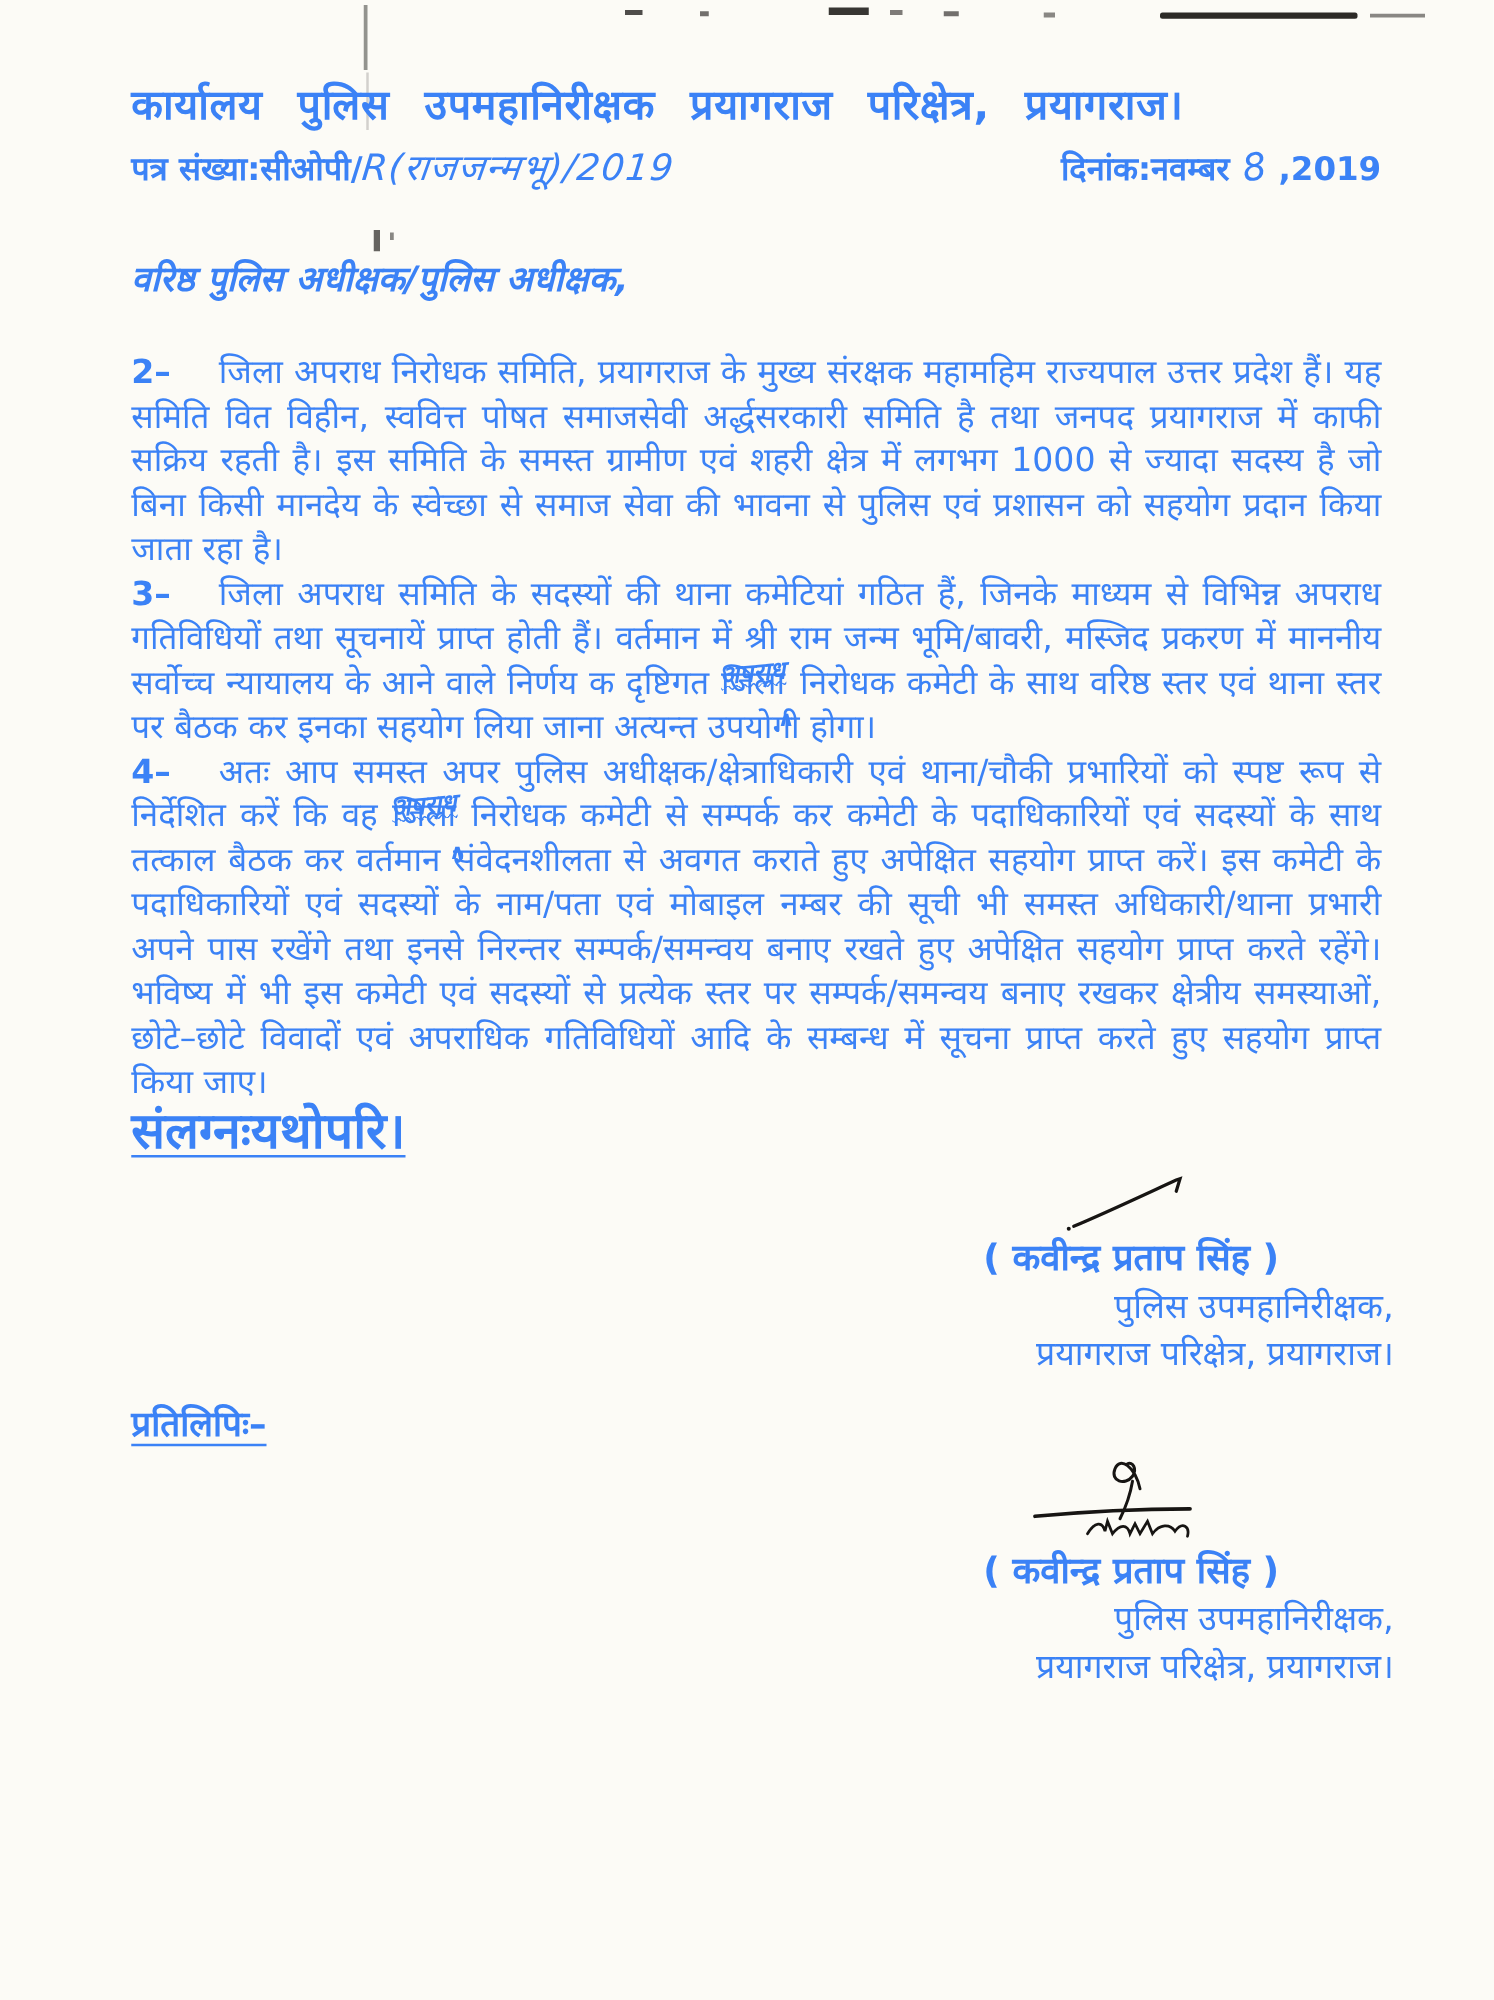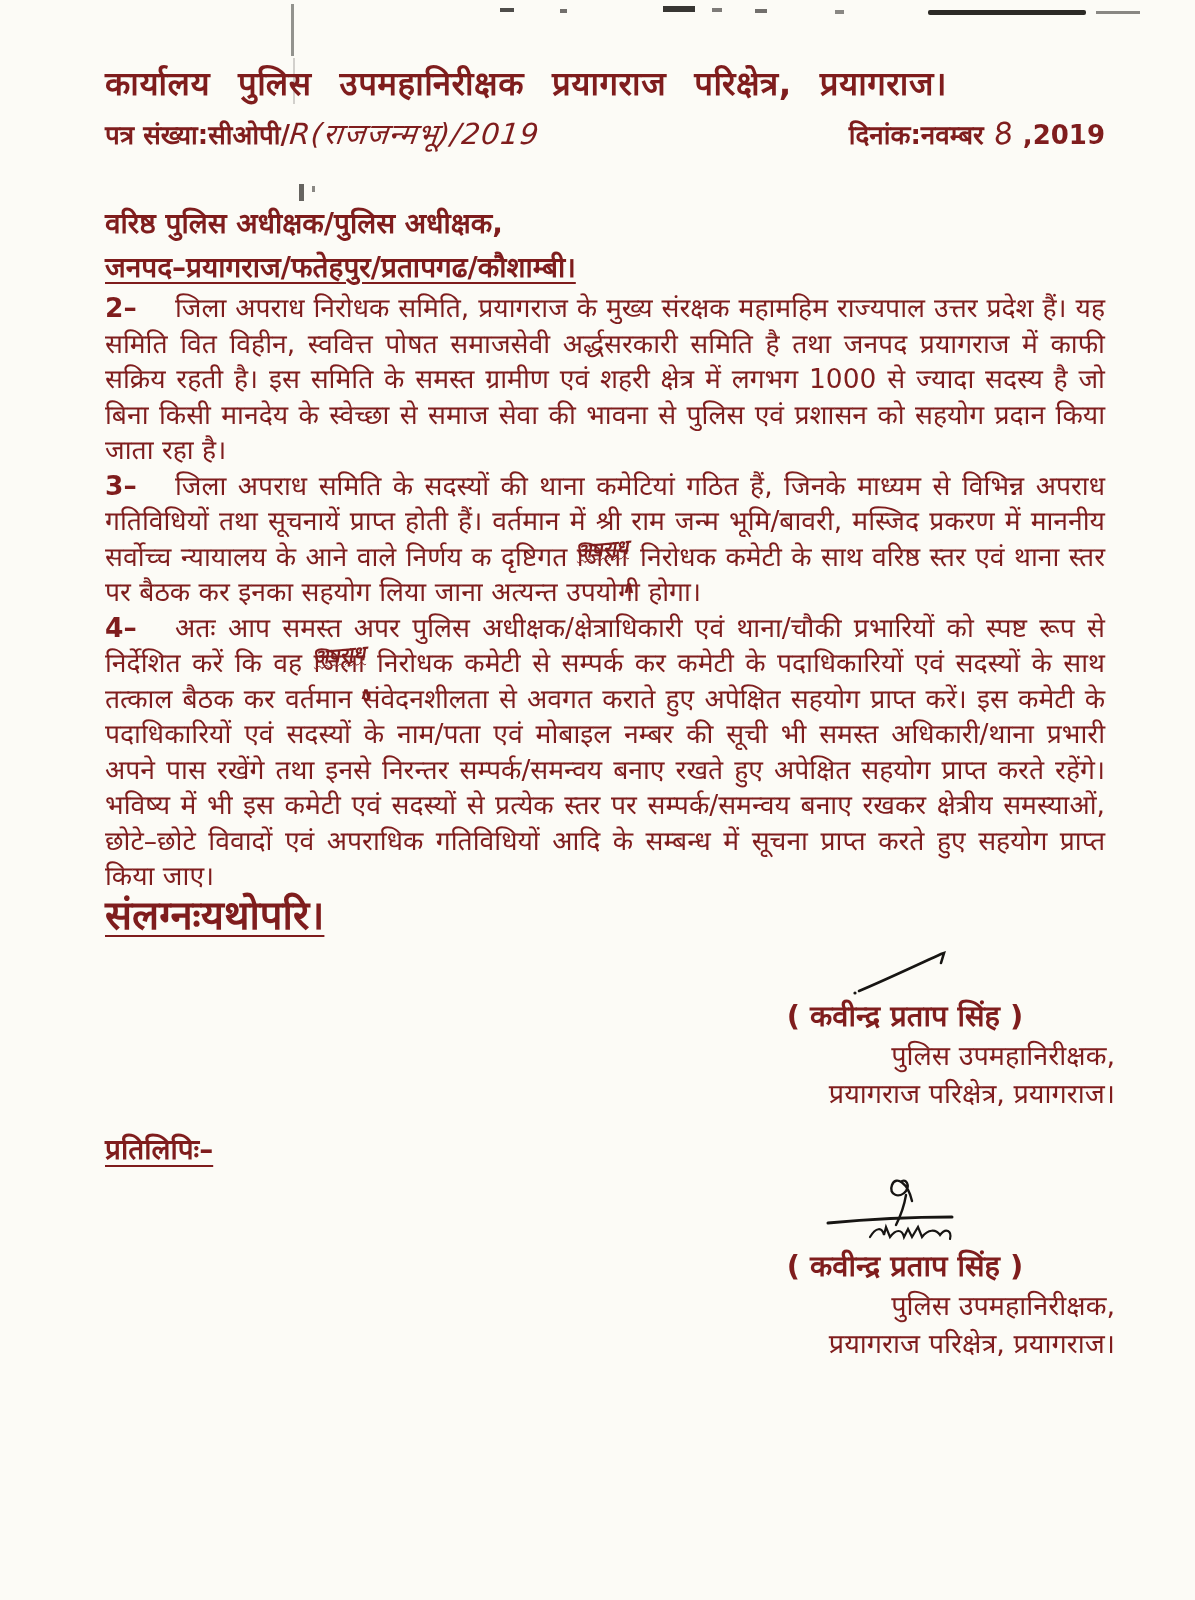--- a/index.html
+++ b/index.html
@@ -1,40 +1,40 @@
 <!DOCTYPE html>
 <html lang="hi"><head>
 <meta charset="utf-8">
 <style>
   html,body{margin:0;padding:0;}
   .page{
     position:relative;
     width:1195px;height:1600px;
     background:#fcfbf6;
     font-family:"DejaVu Sans", sans-serif;
-    color:#7f1d1d;
+    color:#3b82f6;
     overflow:hidden;
   }
   .content{position:absolute;left:105px;top:60px;width:1000px;}
 
   .office-title{
     font-size:33px;font-weight:700;word-spacing:16px;
     margin:0 0 8px 0;letter-spacing:.5px;
   }
   .ref-line{
     display:flex;justify-content:space-between;align-items:flex-end;
     font-size:26px;font-weight:600;margin-bottom:50px;
   }
   .handwritten{
     font-style:italic;font-weight:500;font-size:29px;
     letter-spacing:1px;display:inline-block;transform:skewX(-6deg);
   }
   .hand-day{font-style:italic;font-weight:500;font-size:30px;display:inline-block;transform:rotate(-8deg);margin:0 10px;}
 
-  .addressee{font-size:28px;font-weight:700;line-height:44px;}
+  .addressee{font-size:28px;font-weight:700;line-height:44px;margin-bottom:34px;font-style:italic;}
   .addressee .u{text-decoration:underline;text-decoration-thickness:2px;text-underline-offset:5px;}
 
   .body-text{font-size:26.5px;line-height:35.5px;text-align:justify;}
   .body-text p{margin:0;}
   .indent{text-indent:84px;}
   .pnum{display:inline-block;width:70px;font-weight:600;}
 
   .insert-anchor{position:relative;display:inline-block;width:12px;}
   .insert-word{
     position:absolute;left:-52px;top:-34px;
@@ -106,21 +106,20 @@
       <span>
         <span>पत्र संख्या:सीओपी/</span><span class="handwritten">R(राजजन्मभू)/2019</span>
       </span>
       <span>
         <span>दिनांक:नवम्बर</span><span class="hand-day">8</span><span>,2019</span>
       </span>
     </div>
 
     <div class="addressee">
       <div>वरिष्ठ पुलिस अधीक्षक/पुलिस अधीक्षक,</div>
-      <div class="u">जनपद–प्रयागराज/फतेहपुर/प्रतापगढ/कौशाम्बी।</div>
     </div>
 
     <div class="body-text">
 
 
       <p><span class="pnum">2–</span><span>जिला अपराध निरोधक समिति, प्रयागराज के मुख्य संरक्षक महामहिम राज्यपाल उत्तर प्रदेश हैं। यह समिति वित विहीन, स्ववित्त पोषत समाजसेवी अर्द्धसरकारी समिति है तथा जनपद प्रयागराज में काफी सक्रिय रहती है। इस समिति के समस्त ग्रामीण एवं शहरी क्षेत्र में लगभग 1000 से ज्यादा सदस्य है जो बिना किसी मानदेय के स्वेच्छा से समाज सेवा की भावना से पुलिस एवं प्रशासन को सहयोग प्रदान किया जाता रहा है।</span></p>
 
       <p><span class="pnum">3–</span><span>जिला अपराध समिति के सदस्यों की थाना कमेटियां गठित हैं, जिनके माध्यम से विभिन्न अपराध गतिविधियों तथा सूचनायें प्राप्त होती हैं। वर्तमान में श्री राम जन्म भूमि/बावरी, मस्जिद प्रकरण में माननीय सर्वोच्च न्यायालय के आने वाले निर्णय क दृष्टिगत जिला</span><span class="insert-anchor"><span class="insert-word">अपराध</span><span class="insert-caret">∧</span></span><span>निरोधक कमेटी के साथ वरिष्ठ स्तर एवं थाना स्तर पर बैठक कर इनका सहयोग लिया जाना अत्यन्त उपयोगी होगा।</span></p>
 
       <p><span class="pnum">4–</span><span>अतः आप समस्त अपर पुलिस अधीक्षक/क्षेत्राधिकारी एवं थाना/चौकी प्रभारियों को स्पष्ट रूप से निर्देशित करें कि वह जिला</span><span class="insert-anchor"><span class="insert-word">अपराध</span><span class="insert-caret">∧</span></span><span>निरोधक कमेटी से सम्पर्क कर कमेटी के पदाधिकारियों एवं सदस्यों के साथ तत्काल बैठक कर वर्तमान संवेदनशीलता से अवगत कराते हुए अपेक्षित सहयोग प्राप्त करें। इस कमेटी के पदाधिकारियों एवं सदस्यों के नाम/पता एवं मोबाइल नम्बर की सूची भी समस्त अधिकारी/थाना प्रभारी अपने पास रखेंगे तथा इनसे निरन्तर सम्पर्क/समन्वय बनाए रखते हुए अपेक्षित सहयोग प्राप्त करते रहेंगे। भविष्य में भी इस कमेटी एवं सदस्यों से प्रत्येक स्तर पर सम्पर्क/समन्वय बनाए रखकर क्षेत्रीय समस्याओं, छोटे–छोटे विवादों एवं अपराधिक गतिविधियों आदि के सम्बन्ध में सूचना प्राप्त करते हुए सहयोग प्राप्त किया जाए।</span></p>

